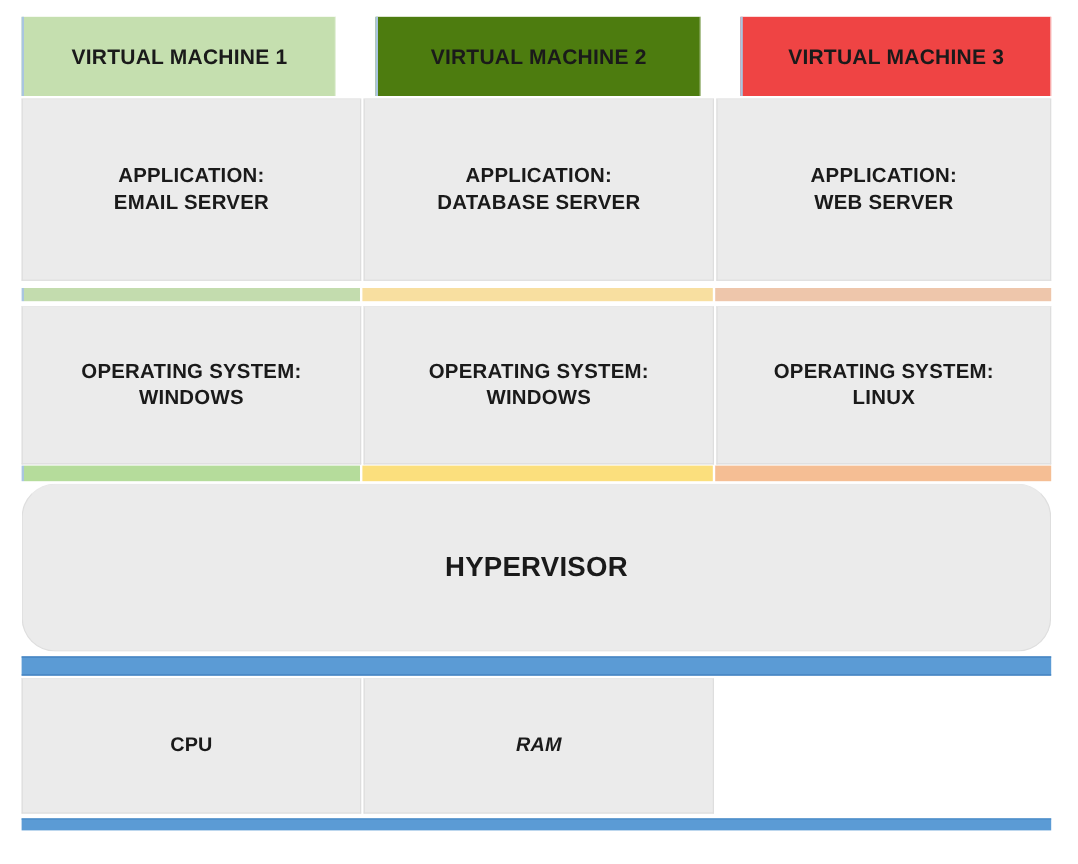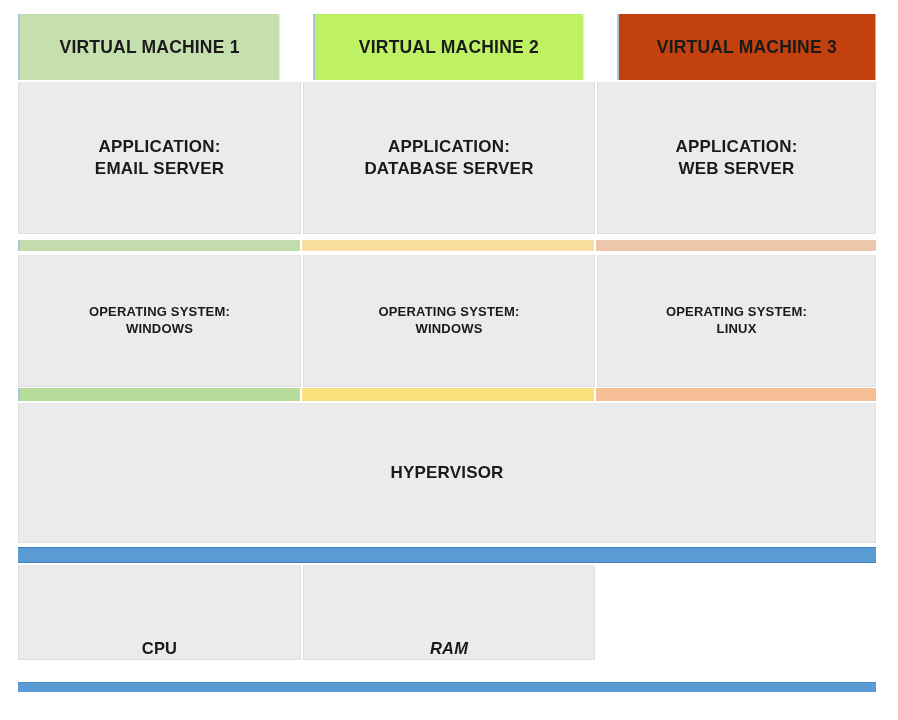--- a/index.html
+++ b/index.html
@@ -48,22 +48,22 @@
     top: 0;
     height: 66px;
   }
   #header-row .cell {
     height: 66px;
     font-size: 17.5px;
     border-left: 2px solid #a9c5e0;
     border-right: 1px solid rgba(255,255,255,0.55);
   }
   .hdr-vm1 { width: 284px; background: #c5dfaf; }
-  .hdr-vm2 { width: 293px; background: #bef264; }
-  .hdr-vm3 { width: 281px; background: #c2410c; }
+  .hdr-vm2 { width: 293px; background: #4d7c0f; }
+  .hdr-vm3 { width: 281px; background: #ef4444; }
 
   
   .grey {
     background: #ebebeb;
     border: 1px solid #dedede;
     border-top-color: #e8e8e8;
   }
 
   
   #app-row {
@@ -112,32 +112,33 @@
   #sep-2 .s3 { width: 281px; background: #f5be94; }
 
   
   #os-row {
     top: 241px;
     height: 132px;
     gap: 2px;
   }
   #os-row .cell {
     height: 132px;
-    font-size: 13px;
+    font-size: 17px;
   }
 
   
   #hypervisor-row {
     top: 389px;
     height: 140px;
   }
   #hypervisor-row .cell {
     width: 100%;
     height: 140px;
-    font-size: 17px;
+    font-size: 23px;
+    border-radius: 28px;
   }
 
   
   .bluebar {
     position: absolute;
     left: 0;
     width: 100%;
     background: #5b9bd5;
   }
   #blue-bar-main {
@@ -154,23 +155,22 @@
     box-sizing: border-box;
   }
 
   
   #hardware-row {
     top: 551px;
     height: 113px;
     gap: 2px;
   }
   #hardware-row .cell {
-    height: 95px;
+    height: 113px;
     font-size: 16.5px;
-    align-items: flex-end;
   }
   .hw1 { width: 283px; }
   .hw2 { width: 292px; font-style: italic; }
   .hw3 { width: 279px; }
 
   .two-line { white-space: pre-line; }
 </style>
 </head>
 <body>
 

